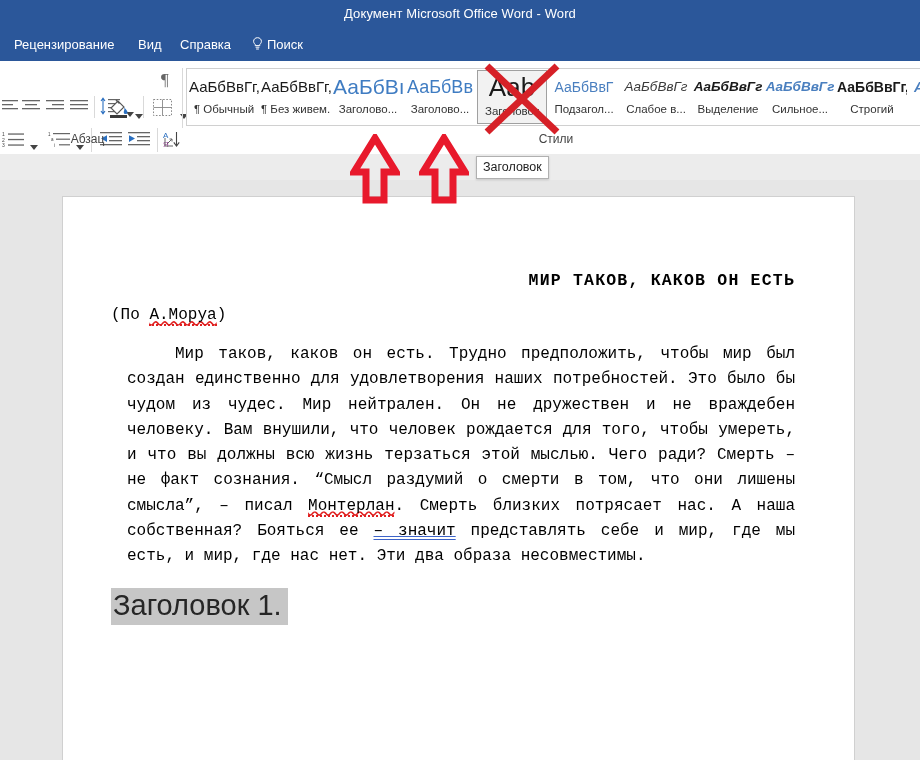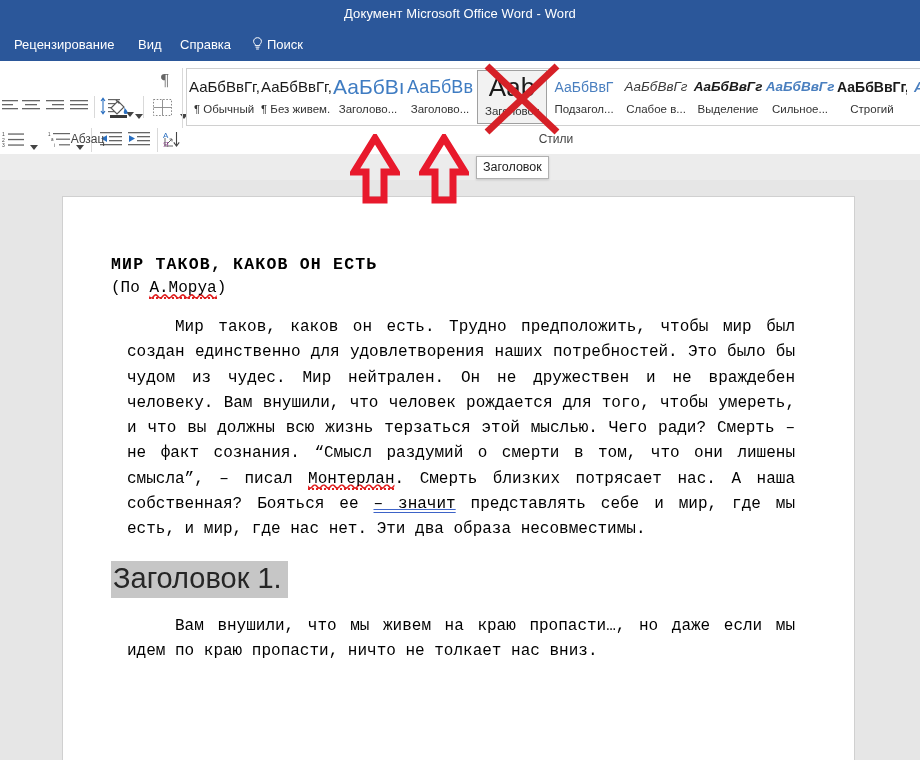--- a/index.html
+++ b/index.html
@@ -108,22 +108,22 @@
   .page{
     position:absolute;left:62px;top:196px;width:793px;height:564px;
     background:#ffffff;border:1px solid #d0d0d0;border-bottom:none;
     box-sizing:border-box;overflow:hidden;
   }
   .doc-inner{
     position:absolute;left:48px;top:58px;width:700px;
   }
   .doc-h1{
     font-family:"Liberation Mono","DejaVu Sans Mono",monospace;
-    font-weight:bold;font-size:16.5px;text-align:left;
-    letter-spacing:1.2px;margin:0;
+    font-weight:bold;font-size:16.5px;text-align:right;
+    letter-spacing:1.2px;margin:16px;
   }
   .doc-sub{
     font-family:"Liberation Mono","DejaVu Sans Mono",monospace;
     font-size:16px;text-align:left;margin:5px 0 0 0;
   }
   .spell{
     border-bottom:2px dotted #e02020;
     text-decoration:underline wavy #e02020;
     text-decoration-skip-ink:none;
   }
@@ -487,21 +487,20 @@
       <div class="doc-h1">МИР ТАКОВ, КАКОВ ОН ЕСТЬ</div>
 
       <div class="doc-sub"><span>(По </span><span class="spell">А.Моруа</span><span>)</span></div>
 
       <p class="body-par" style="margin-top:18px;"><span class="ind"></span><span>Мир таков, каков он есть. Трудно предположить, чтобы мир был создан единственно для удовлетворения наших потребностей. Это было бы чудом из чудес. Мир нейтрален. Он не дружествен и не враждебен человеку. Вам внушили, что человек рождается для того, чтобы умереть, и что вы должны всю жизнь терзаться этой мыслью. Чего ради? Смерть – не факт сознания. “Смысл раздумий о смерти в том, что они лишены смысла”, – писал </span><span class="spell">Монтерлан</span><span>. Смерть близких потрясает нас. А наша собственная? Бояться ее </span><span class="gram">– значит</span><span> представлять себе и мир, где мы есть, и мир, где нас нет. Эти два образа несовместимы.</span></p>
 
       <div class="heading-wrap">
         <span class="heading1">Заголовок 1.</span>
       </div>
 
-      <p class="body-par"><span class="ind"></span><span>Вам внушили, что мы живем на краю пропасти…, но даже если мы идем по краю пропасти, ничто не толкает нас вниз.</span></p>
 
     </div>
   </div>
 
   <div class="tooltip" style="left:476px;top:156px;">Заголовок</div>
 
   <div class="anno" style="left:350px;top:134px;">
     <svg width="50" height="70" viewBox="0 0 50 70">
       <path d="M25 4 L46 38 L34 38 L34 66 L16 66 L16 38 L4 38 Z" fill="none" stroke="#e8192c" stroke-width="7" stroke-linejoin="miter"></path>
     </svg>

